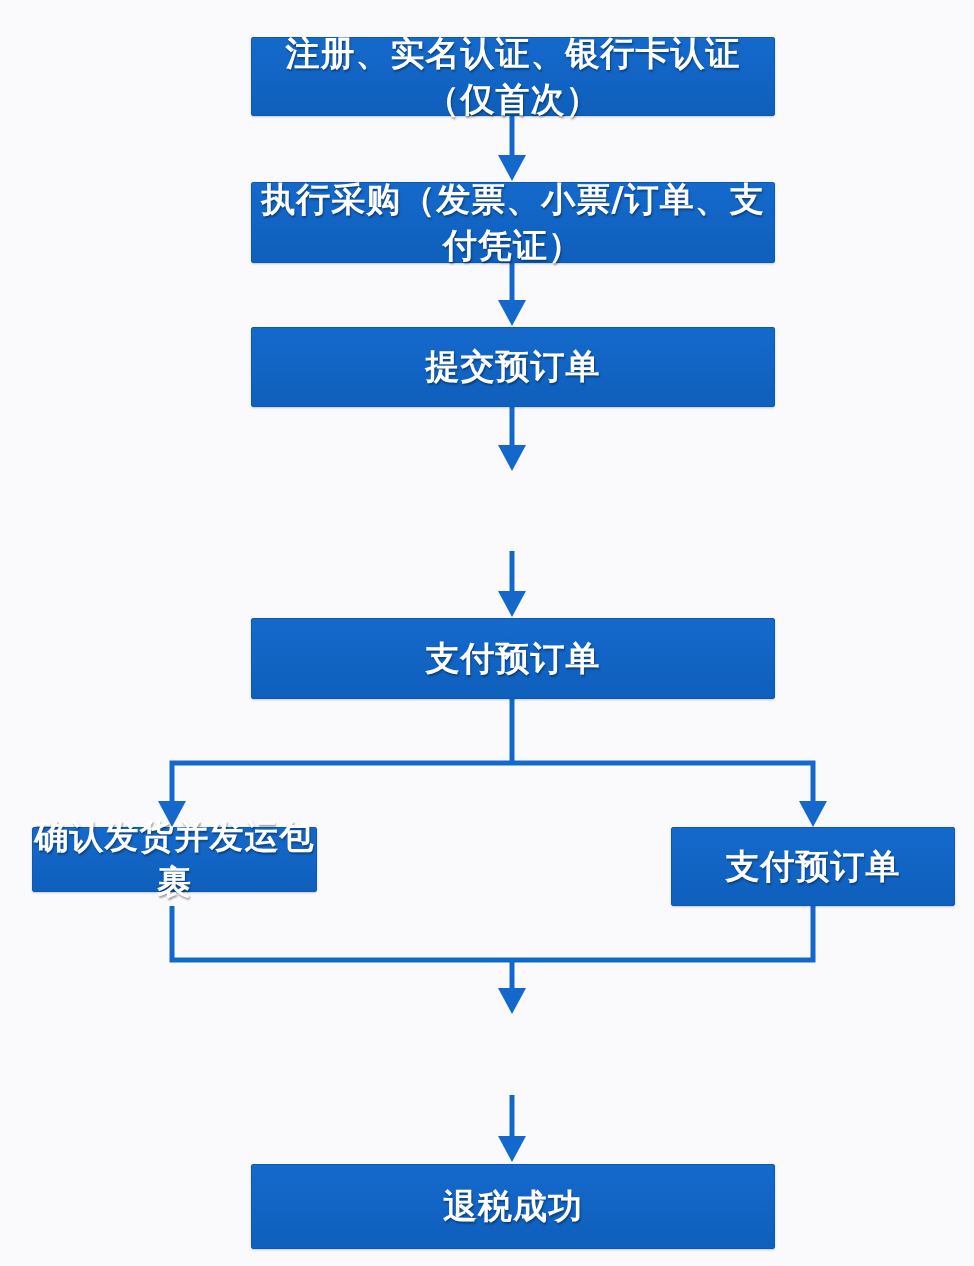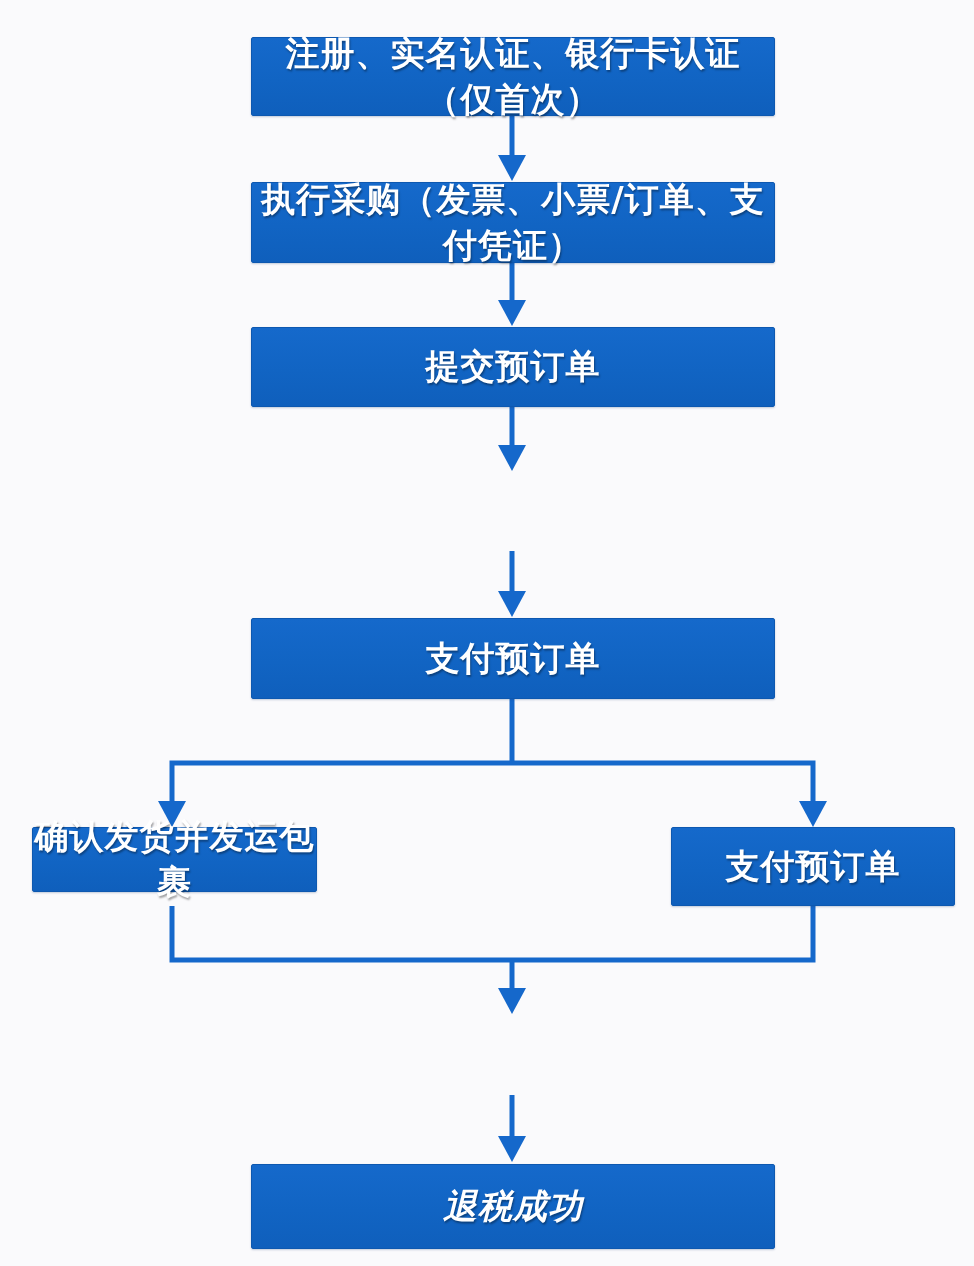--- a/index.html
+++ b/index.html
@@ -53,21 +53,21 @@
     box-shadow: 0 1px 2px rgba(20,60,120,0.25);
   }
   .node-1  { left: 251px; top: 37px;   width: 524px; height: 79px; }
   .node-2  { left: 251px; top: 182px;  width: 524px; height: 81px; }
   .node-3  { left: 251px; top: 327px;  width: 524px; height: 80px; }
   .node-4  { left: 251px; top: 472px;  width: 524px; height: 79px; }
   .node-5  { left: 251px; top: 618px;  width: 524px; height: 81px; }
   .node-6a { left: 32px;  top: 827px;  width: 285px; height: 65px; }
   .node-6b { left: 671px; top: 827px;  width: 284px; height: 79px; }
   .node-7  { left: 251px; top: 1015px; width: 524px; height: 80px; }
-  .node-8  { left: 251px; top: 1164px; width: 524px; height: 85px; font-style: italic; }
+  .node-8  { left: 251px; top: 1164px; width: 524px; height: 85px; }
 </style>
 </head>
 <body>
 
 <div class="canvas">
 
   <svg class="connector-layer" viewBox="0 0 974 1266" aria-hidden="true">
 
     <g>
       <path class="link" d="M512 116 L512 159"></path>

